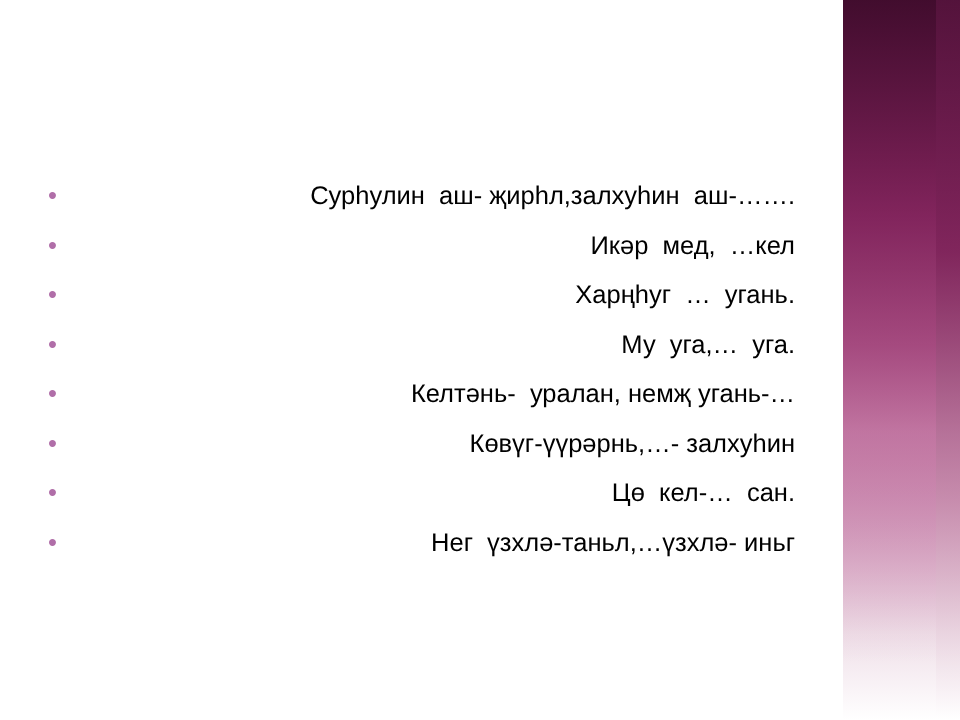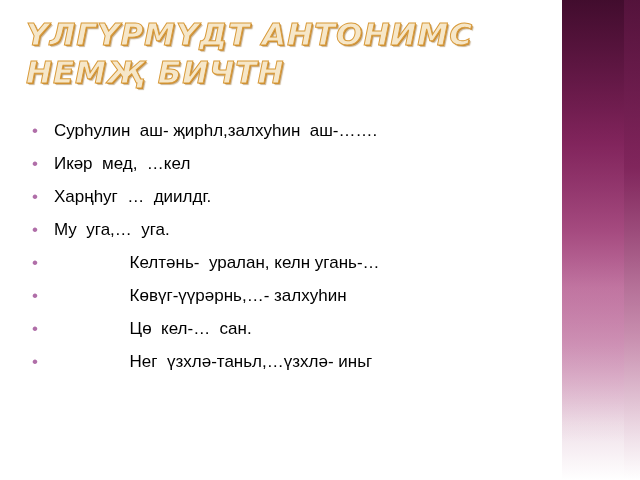--- a/index.html
+++ b/index.html
@@ -87,59 +87,59 @@
     text-align: left;
     padding-left: 2px;
   }
   .bullet-text {
     flex: 1 1 auto;
     font-size: 17px;
     line-height: 26px;
     color: #000000;
     white-space: pre-wrap;
     word-wrap: break-word;
+    text-align: right;
   }
 </style>
 </head>
 <body>
 
 <div class="slide">
 
   <div class="right-band">
     <div class="right-band-inner"></div>
     <div class="right-band-accent"></div>
   </div>
 
-  <div class="title">Үлгүрмүдт антонимс немҗ бичтн</div>
 
   <div class="content">
 
     <div class="bullet-row">
       <span class="bullet-mark">•</span>
       <span class="bullet-text">Сурһулин  аш- җирһл,залхуһин  аш-…….</span>
     </div>
 
     <div class="bullet-row">
       <span class="bullet-mark">•</span>
       <span class="bullet-text">Икәр  мед,  …кел</span>
     </div>
 
     <div class="bullet-row">
       <span class="bullet-mark">•</span>
-      <span class="bullet-text">Харңһуг  …  диилдг.</span>
+      <span class="bullet-text">Харңһуг  …  угань.</span>
     </div>
 
     <div class="bullet-row">
       <span class="bullet-mark">•</span>
       <span class="bullet-text">Му  уга,…  уга.</span>
     </div>
 
     <div class="bullet-row">
       <span class="bullet-mark">•</span>
-      <span class="bullet-text">                Келтәнь-  уралан, келн угань-…</span>
+      <span class="bullet-text">                Келтәнь-  уралан, немҗ угань-…</span>
     </div>
 
     <div class="bullet-row">
       <span class="bullet-mark">•</span>
       <span class="bullet-text">                Көвүг-үүрәрнь,…- залхуһин</span>
     </div>
 
     <div class="bullet-row">
       <span class="bullet-mark">•</span>
       <span class="bullet-text">                Цө  кел-…  сан.</span>

